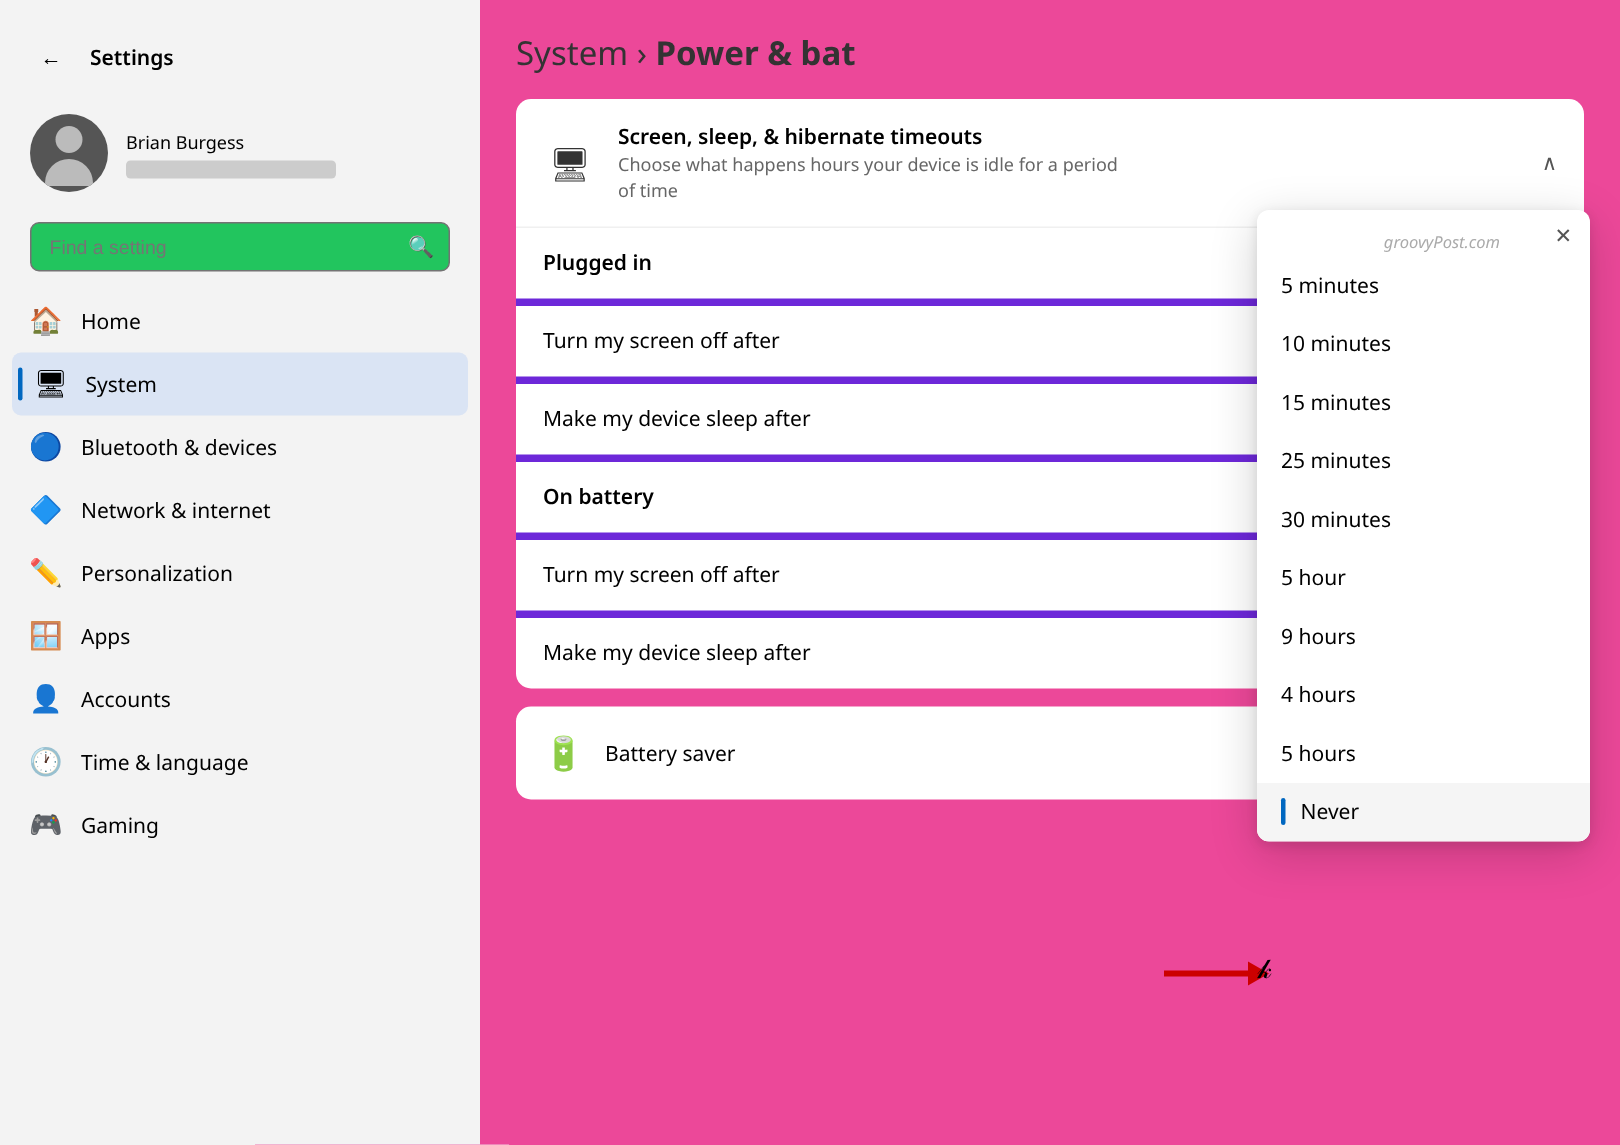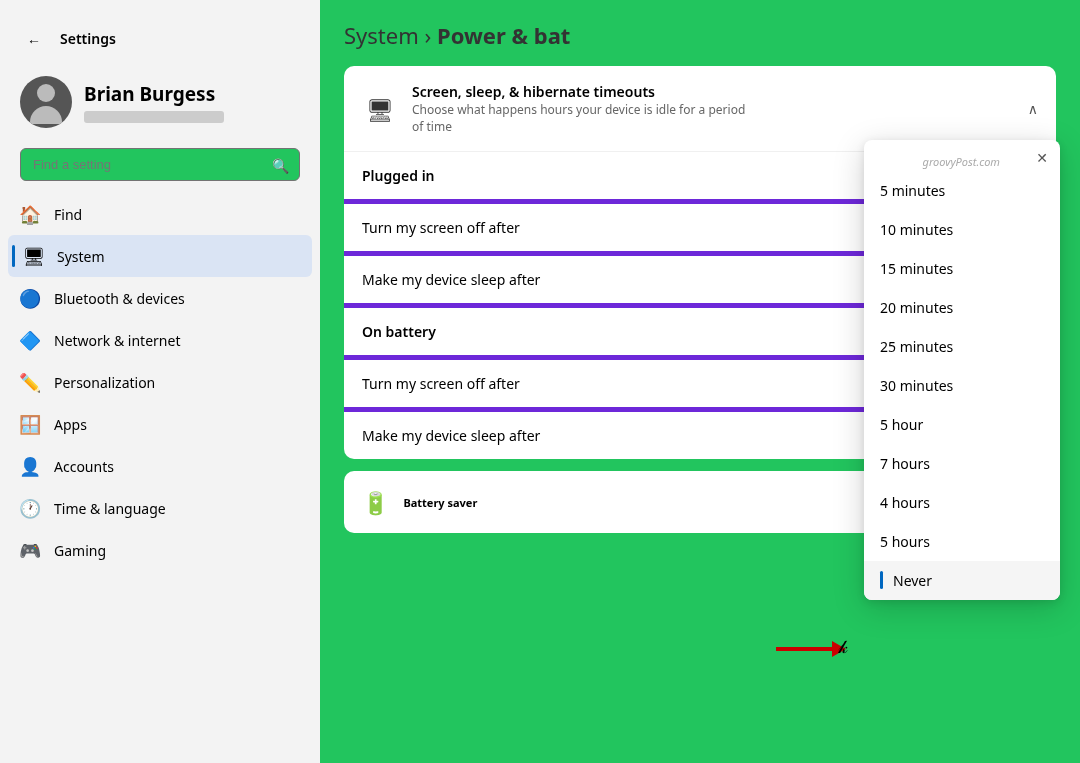--- a/index.html
+++ b/index.html
@@ -93,22 +93,22 @@
       background: #bbb;
     }
 
     .user-info {
       display: flex;
       flex-direction: column;
       gap: 4px;
     }
 
     .user-name {
-      font-size: 19px;
-      font-weight: 700;
+      font-size: 12px;
+      font-weight: 400;
       color: #000;
     }
 
     .user-email-blur {
       width: 140px;
       height: 12px;
       background: #ccc;
       border-radius: 3px;
     }
 
@@ -173,21 +173,21 @@
       height: 22px;
       background: #0067c0;
       border-radius: 2px;
       margin-right: -4px;
       margin-left: -8px;
     }
 
     
     .main-content {
       flex: 1;
-      background: #22c55e;
+      background: #ec4899;
       padding: 20px 24px;
       overflow-y: auto;
       position: relative;
     }
 
     .page-header {
       margin-bottom: 16px;
     }
 
     .breadcrumb {
@@ -277,43 +277,43 @@
       align-items: center;
       gap: 14px;
       padding: 16px 18px;
     }
 
     .battery-icon {
       font-size: 22px;
     }
 
     .battery-text .battery-title {
-      font-size: 11px;
-      font-weight: 700;
+      font-size: 14px;
+      font-weight: 400;
     }
 
     .battery-text .battery-subtitle {
       font-size: 12px;
       color: #666;
       max-width: 280px;
     }
 
     .battery-control {
       margin-left: auto;
       display: flex;
       align-items: center;
       gap: 8px;
     }
 
     
     .dropdown-overlay {
       position: absolute;
       top: 140px;
       right: 20px;
-      width: 196px;
+      width: 222px;
       background: #fff;
       border-radius: 8px;
       box-shadow: 0 8px 32px rgba(0,0,0,0.18), 0 2px 8px rgba(0,0,0,0.10);
       z-index: 100;
       overflow: hidden;
     }
 
     .dropdown-overlay-header {
       display: flex;
       align-items: center;
@@ -421,21 +421,21 @@
   </div>
 
   <div class="search-box">
     <input class="search-input" type="text" placeholder="Find a setting" style="">
     <span class="search-icon-wrap">🔍</span>
   </div>
 
   <ul class="nav-list">
     <li class="nav-item">
       <span class="nav-icon">🏠</span>
-      <span>Find</span>
+      <span>Home</span>
     </li>
     <li class="nav-item active">
       <div class="nav-active-bar"></div>
       <span class="nav-icon">🖥</span>
       <span>System</span>
     </li>
     <li class="nav-item">
       <span class="nav-icon">🔵</span>
       <span>Bluetooth &amp; devices</span>
     </li>
@@ -540,33 +540,30 @@
       <div class="dropdown-item">
         <span>5 minutes</span>
       </div>
       <div class="dropdown-item">
         <span>10 minutes</span>
       </div>
       <div class="dropdown-item">
         <span>15 minutes</span>
       </div>
       <div class="dropdown-item">
-        <span>20 minutes</span>
-      </div>
-      <div class="dropdown-item">
         <span>25 minutes</span>
       </div>
       <div class="dropdown-item">
         <span>30 minutes</span>
       </div>
       <div class="dropdown-item">
         <span>5 hour</span>
       </div>
       <div class="dropdown-item">
-        <span>7 hours</span>
+        <span>9 hours</span>
       </div>
       <div class="dropdown-item">
         <span>4 hours</span>
       </div>
       <div class="dropdown-item">
         <span>5 hours</span>
       </div>
       <div class="dropdown-item selected">
         <div class="selected-bar"></div>
         <span>Never</span>

